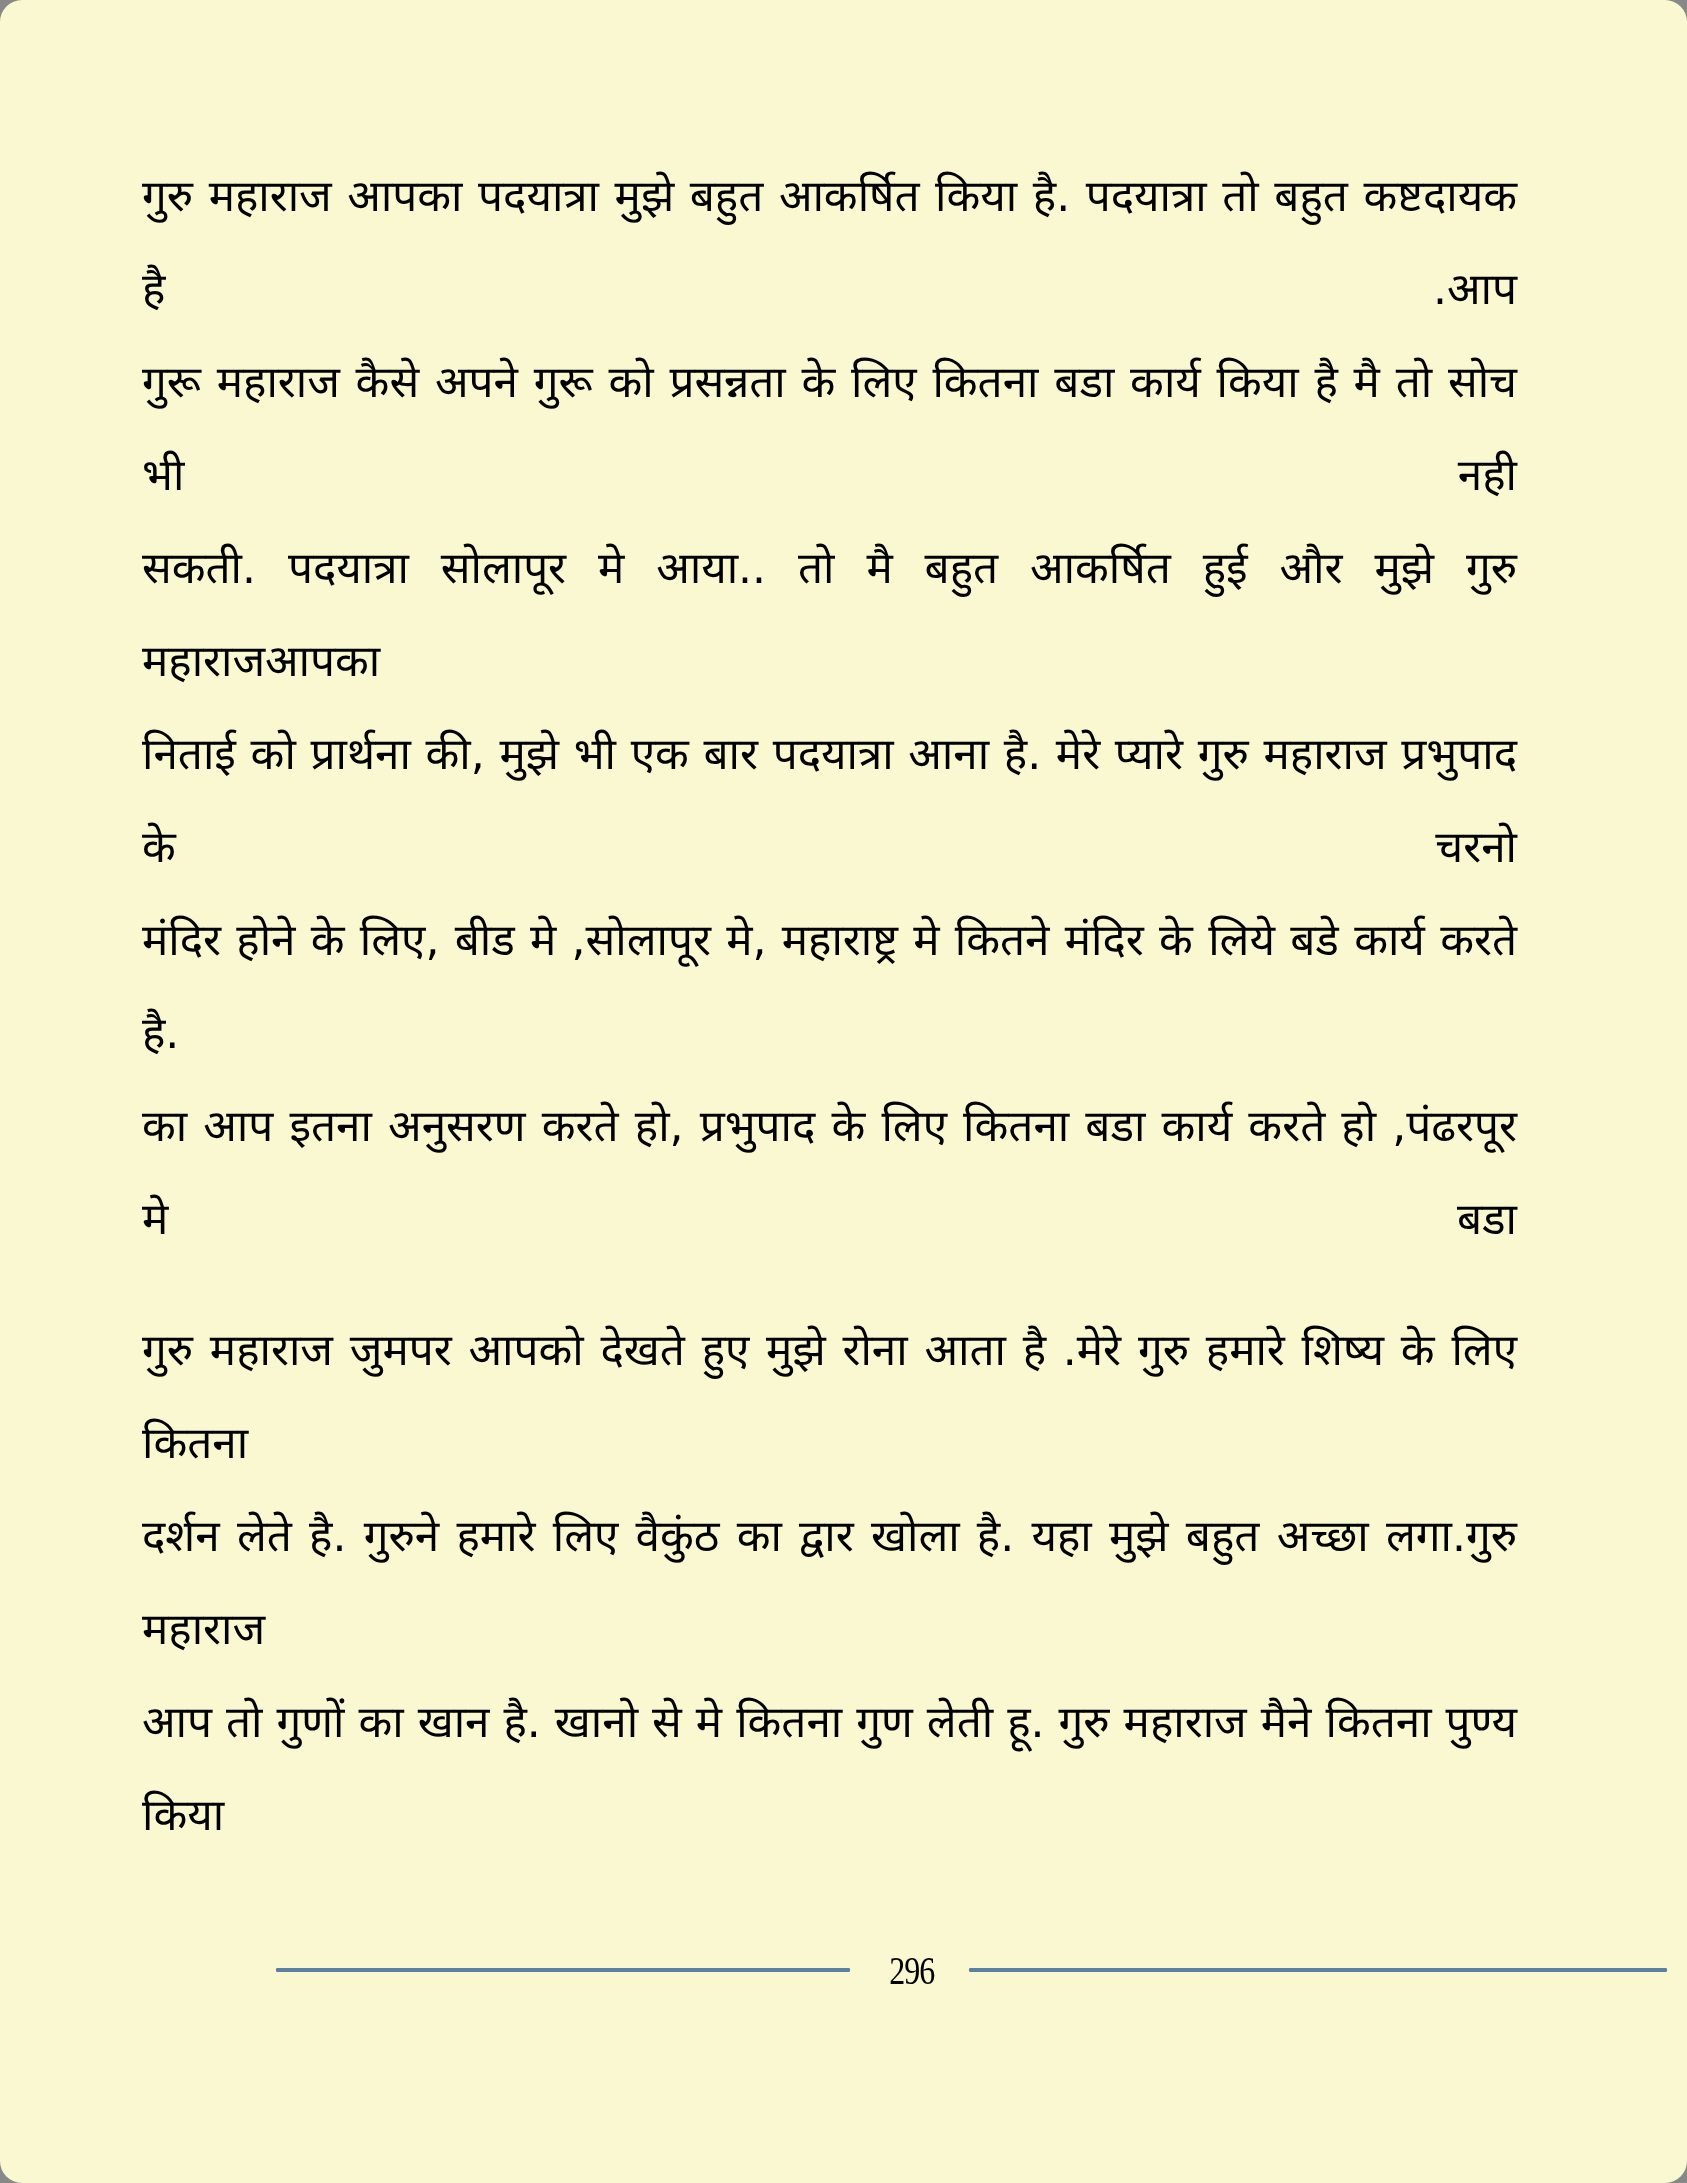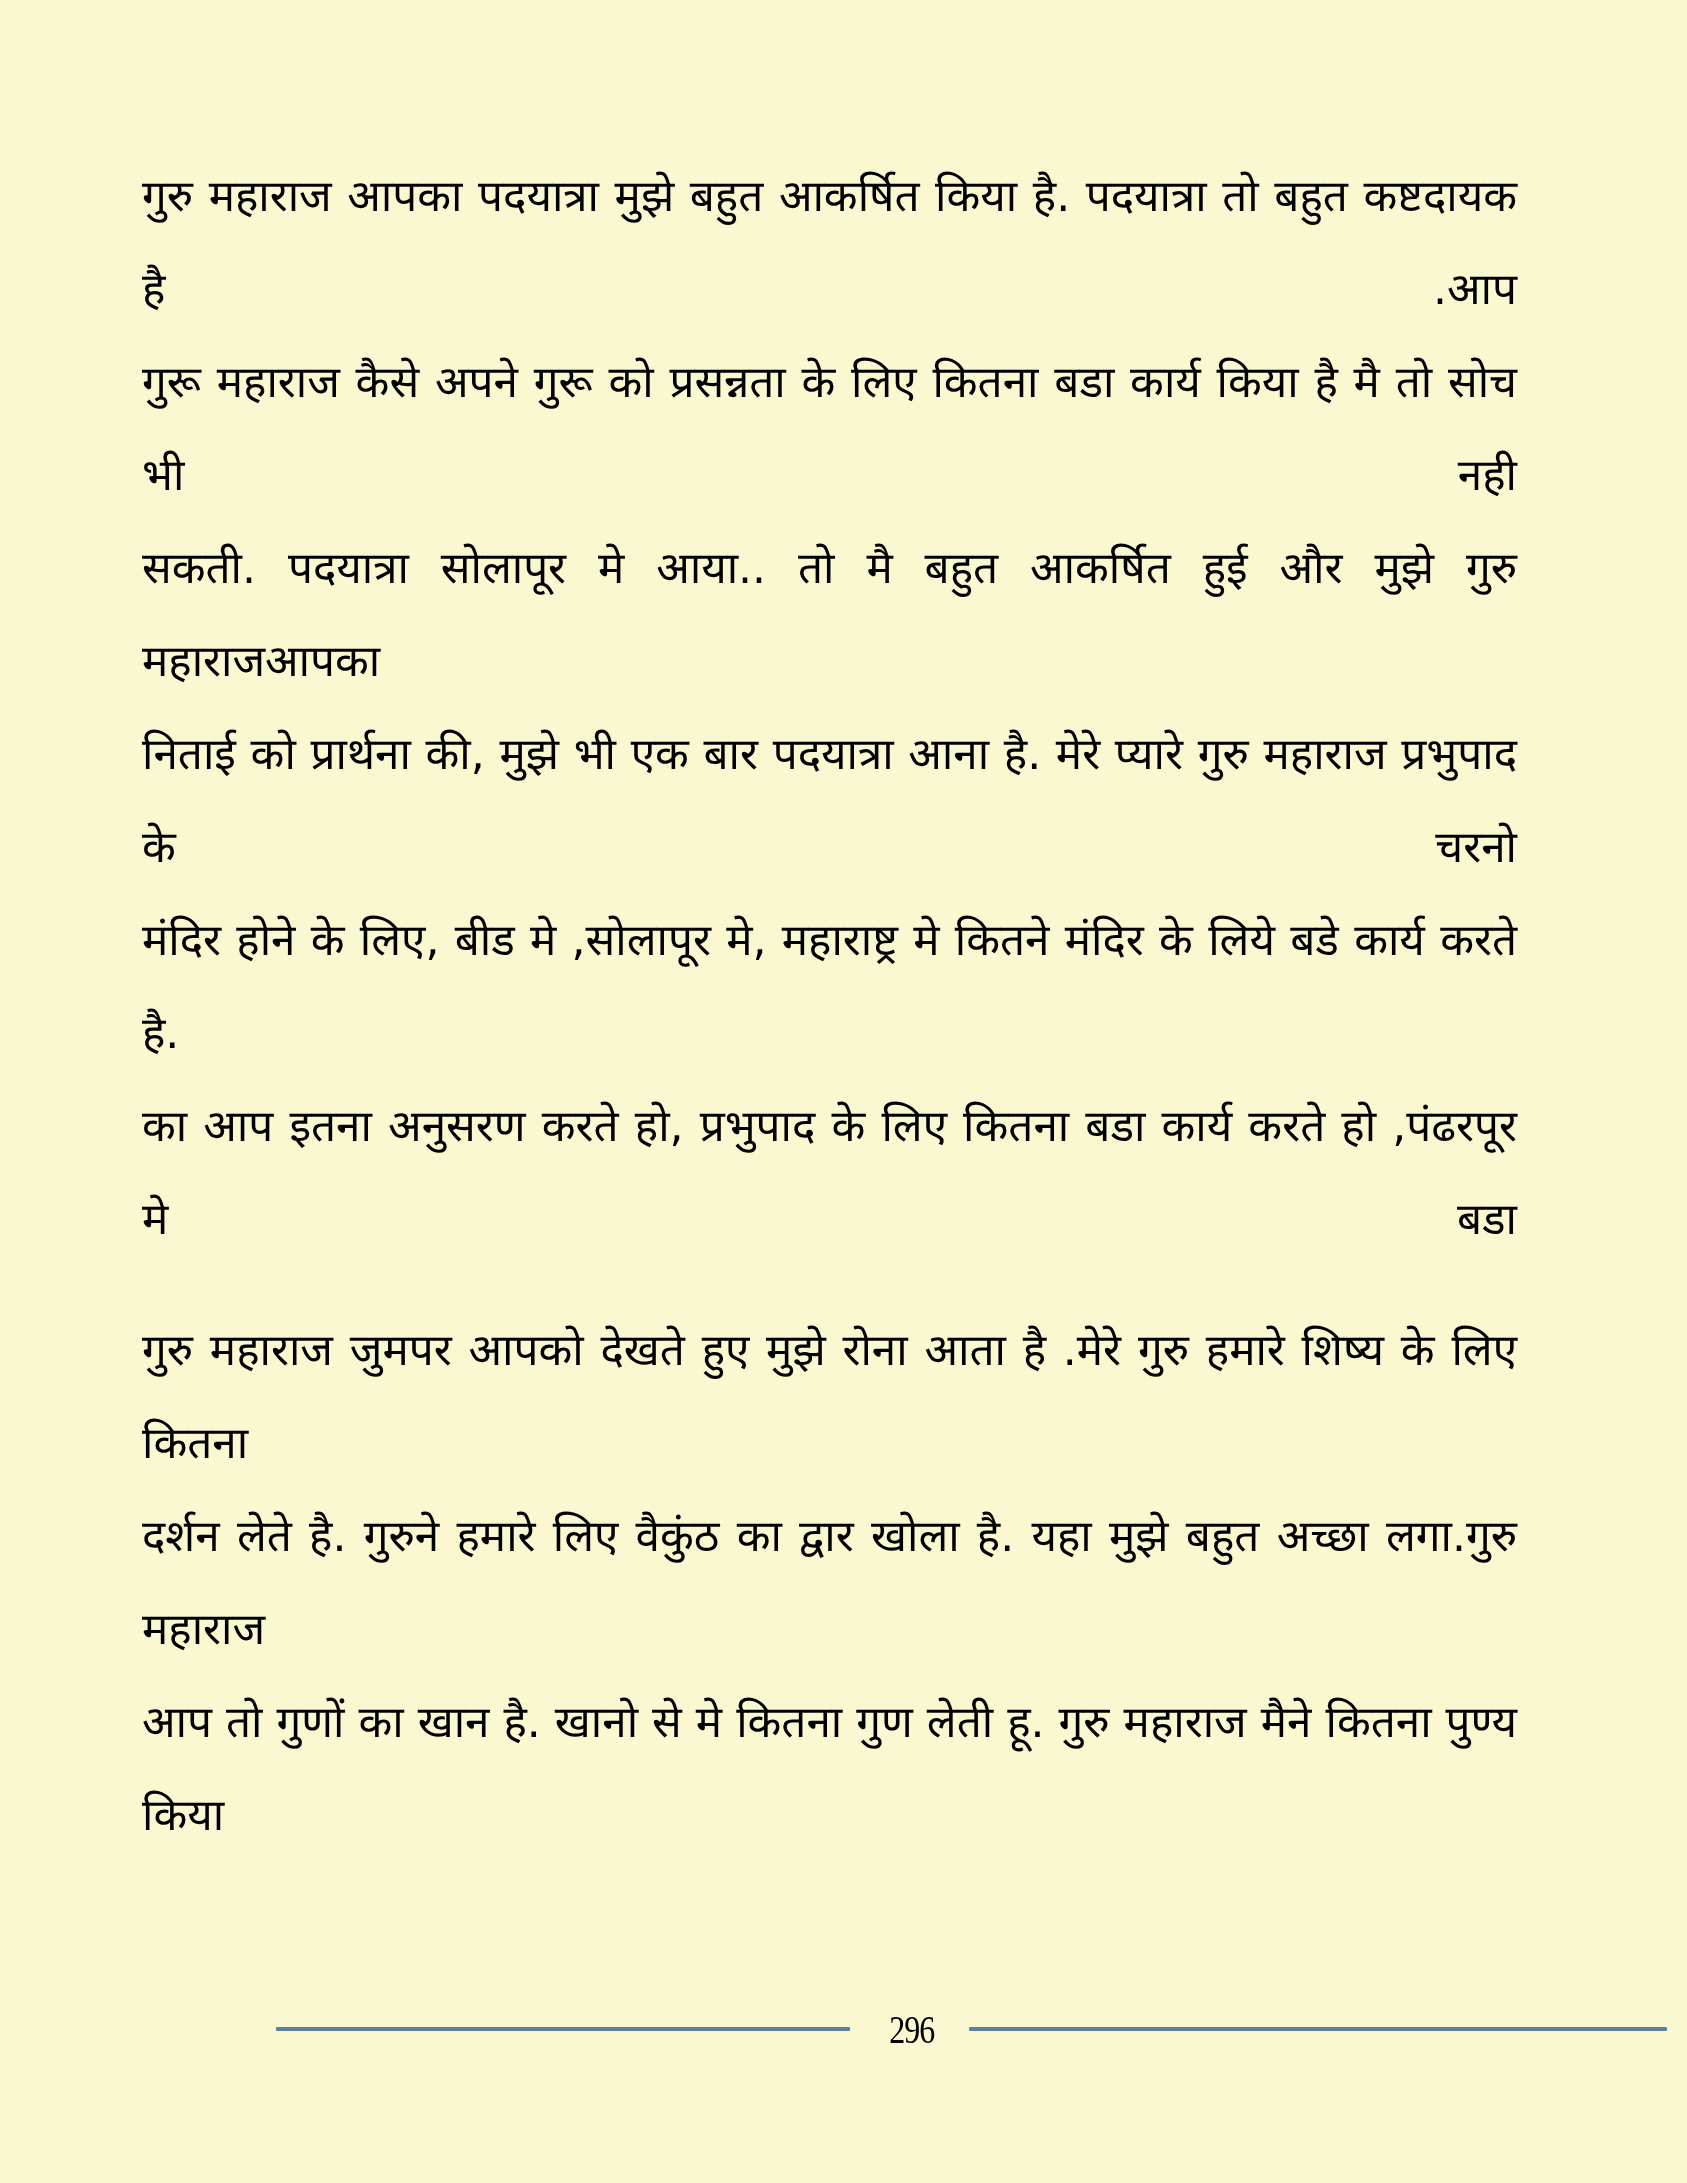--- a/index.html
+++ b/index.html
@@ -8,20 +8,21 @@
     background: #888;
   }
   .page {
     position: relative;
     width: 1687px;
     height: 2183px;
     background: #FAF8D0;
     overflow: hidden;
     font-family: "DejaVu Sans", sans-serif;
     color: #000;
+    border-radius: 22px;
   }
   .content {
     position: absolute;
     top: 149px;
     left: 142px;
     width: 1375px;
   }
   .paragraph {
     margin: 0 0 38px 0;
   }
@@ -32,21 +33,21 @@
     text-align-last: justify;
     white-space: normal;
     letter-spacing: 0px;
   }
   .line.last {
     text-align-last: left;
   }
   .footer {
     position: absolute;
     left: 276px;
-    top: 1996px;
+    top: 1937px;
     width: 1391px;
     height: 66px;
     display: flex;
     align-items: center;
   }
   .rule {
     height: 3.3px;
     background: #5A80A6;
     border-radius: 1.3px;
   }

